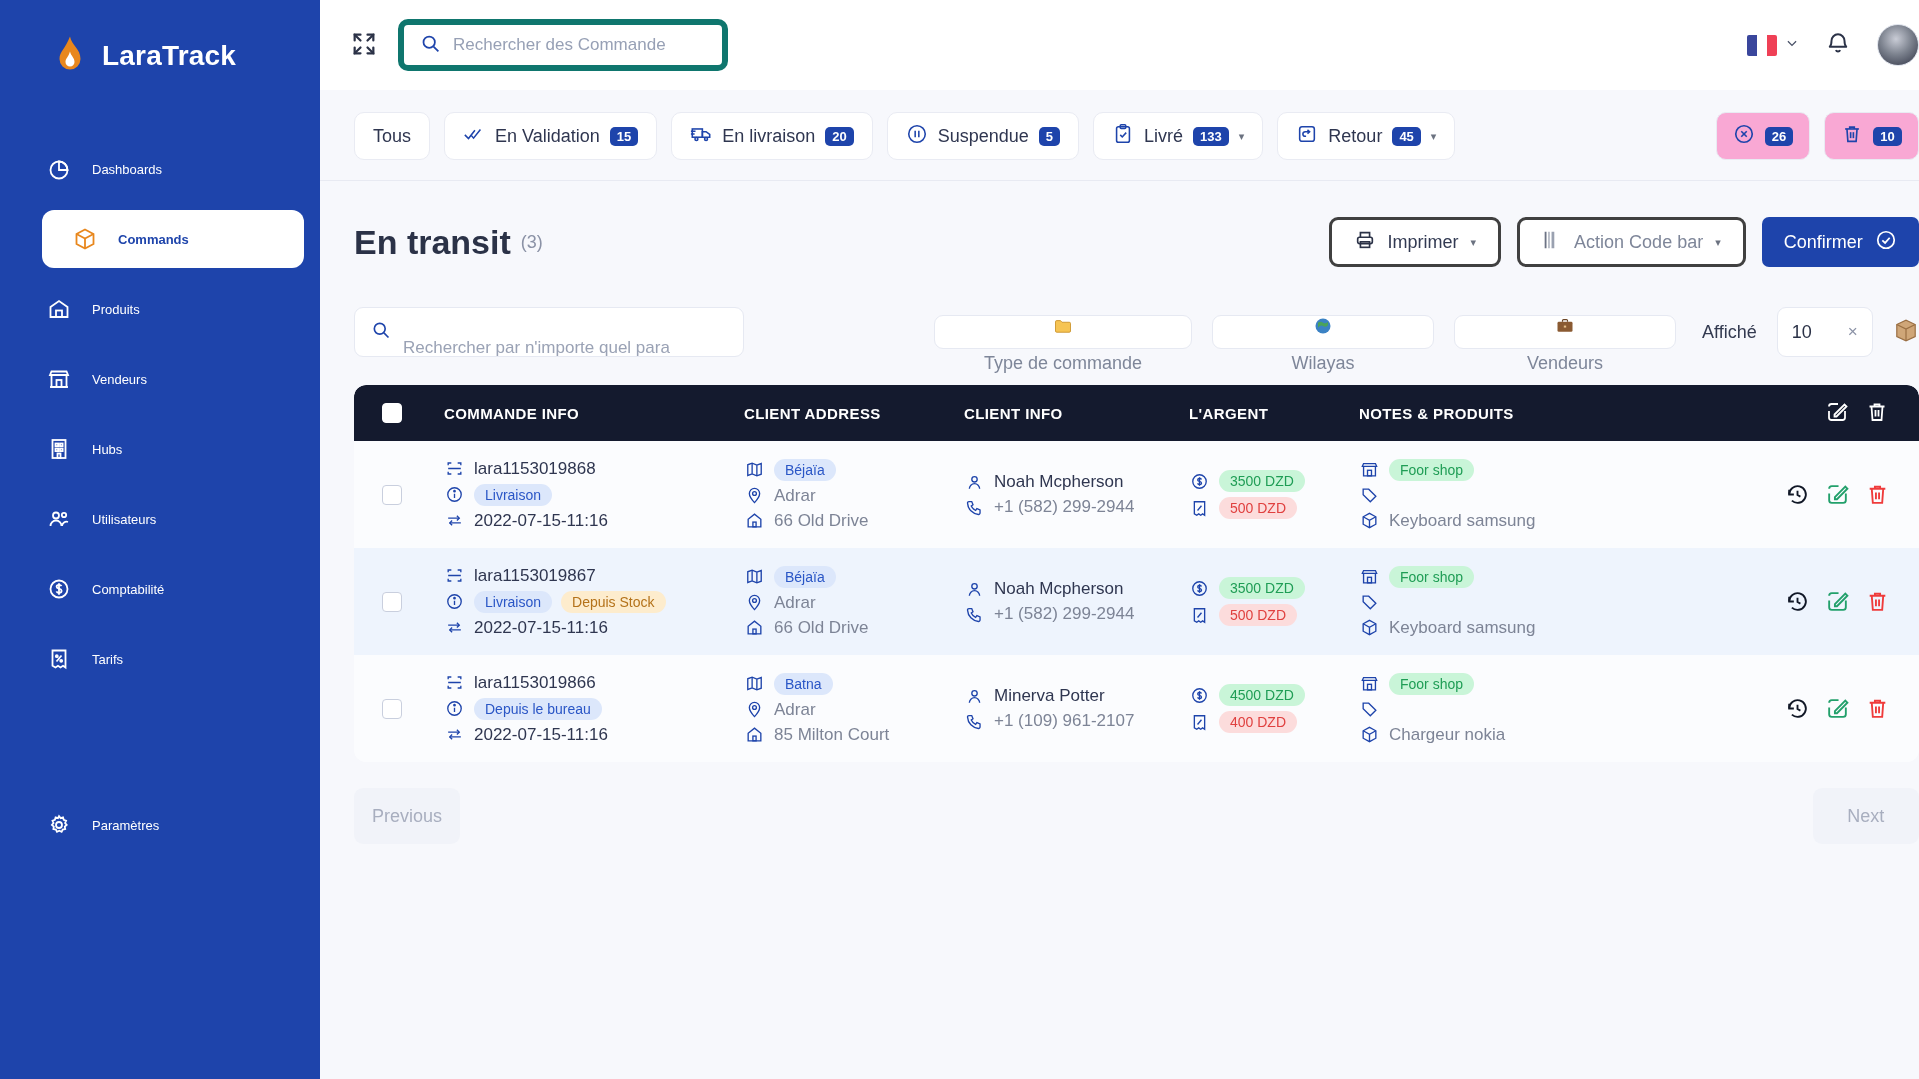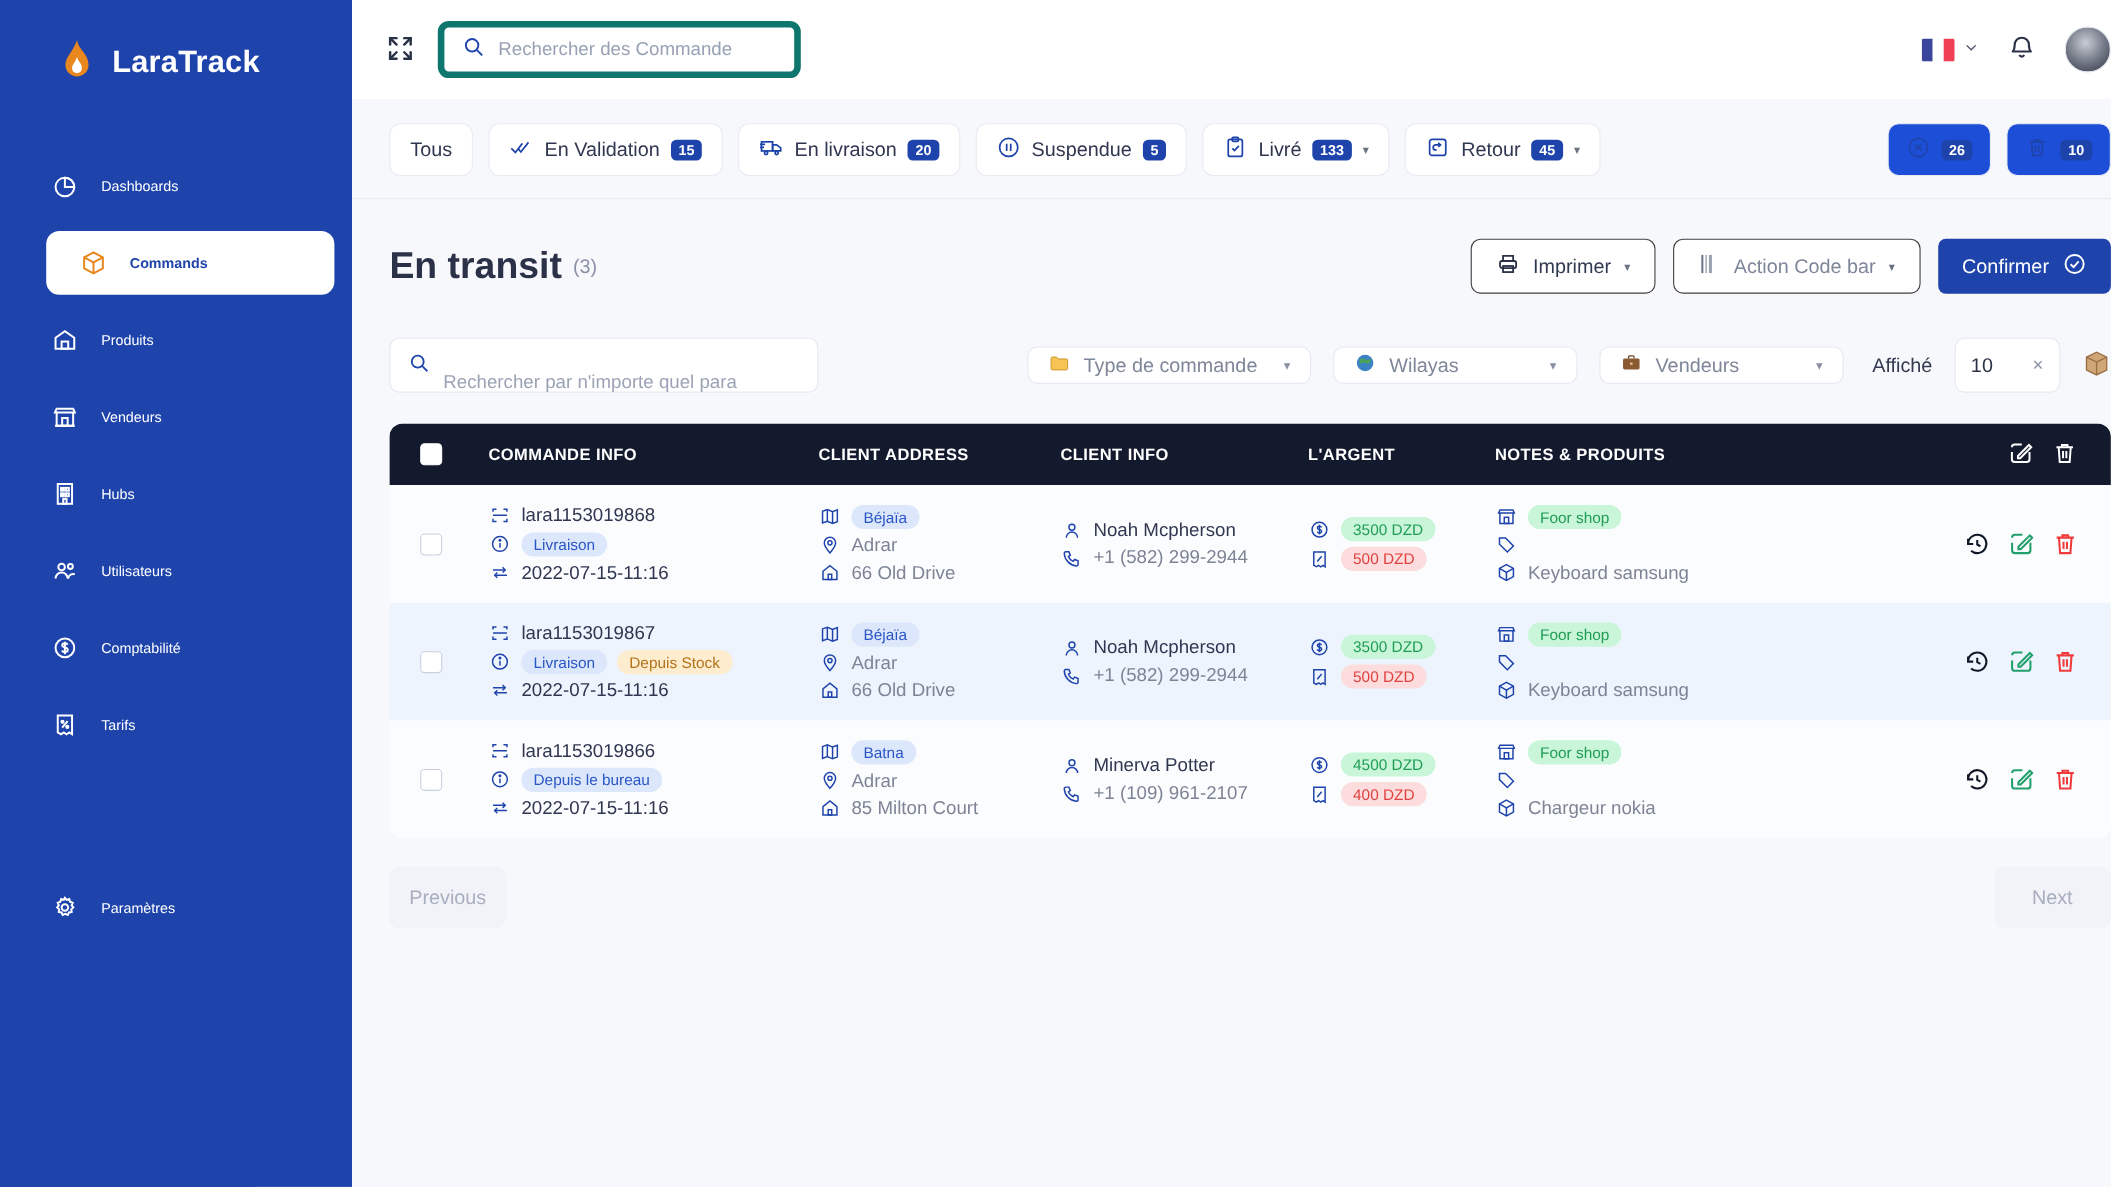--- a/index.html
+++ b/index.html
@@ -73,31 +73,31 @@
   }
   .tab svg { stroke:#1e44ab; fill:none; stroke-width:1.7; }
   .pill {
     background: #1e44ab; color: #fff; font-size: 13px; font-weight: bold;
     border-radius: 5px; padding: 3px 7px; line-height: 1;
   }
   .caret { font-size: 11px; color:#6b7280; }
   .tab-right { margin-left: auto; display: flex; gap: 14px; }
   .mini-btn {
     display:flex; align-items:center; gap:10px; height:48px; padding:16px 16px;
-    background:#1d4ed8; border:1px solid #e9ebf3; border-radius:10px; cursor:pointer;
+    background:#f9a8d4; border:1px solid #e9ebf3; border-radius:10px; cursor:pointer;
   }
 
   
   .titlerow { display:flex; align-items:center; padding: 36px 34px 0 34px; }
   .page-title { font-size: 34px; font-weight: bold; color: #2b3247; }
   .page-count { font-size: 18px; color: #8b92a6; margin-left: 10px; }
   .title-actions { margin-left:auto; display:flex; align-items:center; gap: 16px; }
   .btn-light {
     display:flex; align-items:center; gap:12px; height:50px; padding: 0 22px;
-    background:#fff; border:1px solid #404040; border-radius:9px;
+    background:#fff; border:3px solid #404040; border-radius:9px;
     font-size:18px; color:#323a52; cursor:pointer;
   }
   .btn-barcode { color:#7e8699; }
   .btn-primary {
     display:flex; align-items:center; gap:12px; height:50px; padding: 0 22px;
     background:#1e44ab; border: none; border-radius:7px;
     font-size:18px; color:#fff; cursor:pointer; font-family: inherit;
   }
 
   
@@ -107,21 +107,21 @@
     display:flex; align-items:center; gap:12px; padding:0 16px;
   }
   .filter-search input {
     border:none; outline:none; background:transparent; font-size:17px; color:#3c4257;
     width:100%; font-family:inherit;margin-top:32px;
   }
   .filter-search input::placeholder { color:#9aa2b5; }
   .select {
     height:34px; background:#fff; border:1px solid #e6e9f2; border-radius:9px;
     display:flex; align-items:center; gap:12px; padding:0 18px; cursor:pointer;
-    font-size:18px; color:#7e8699;
+    font-size:18px; color:#7e8699;flex-direction:column;
   }
   .select .sel-caret { margin-left:auto; color:#8a90a2; font-size:12px; }
   .sel-type { width: 258px; margin-left: 170px; }
   .sel-wilaya { width: 222px; }
   .sel-vendeur { width: 222px; }
   .affiche-label { font-size: 18px; color:#333a50; margin-left: 6px; }
   .affiche-box {
     height:50px; width:96px; background:#fff; border:1px solid #e6e9f2; border-radius:9px;
     display:flex; align-items:center; justify-content:space-between; padding: 0 14px;
     font-size:18px; color:#2b3247;

